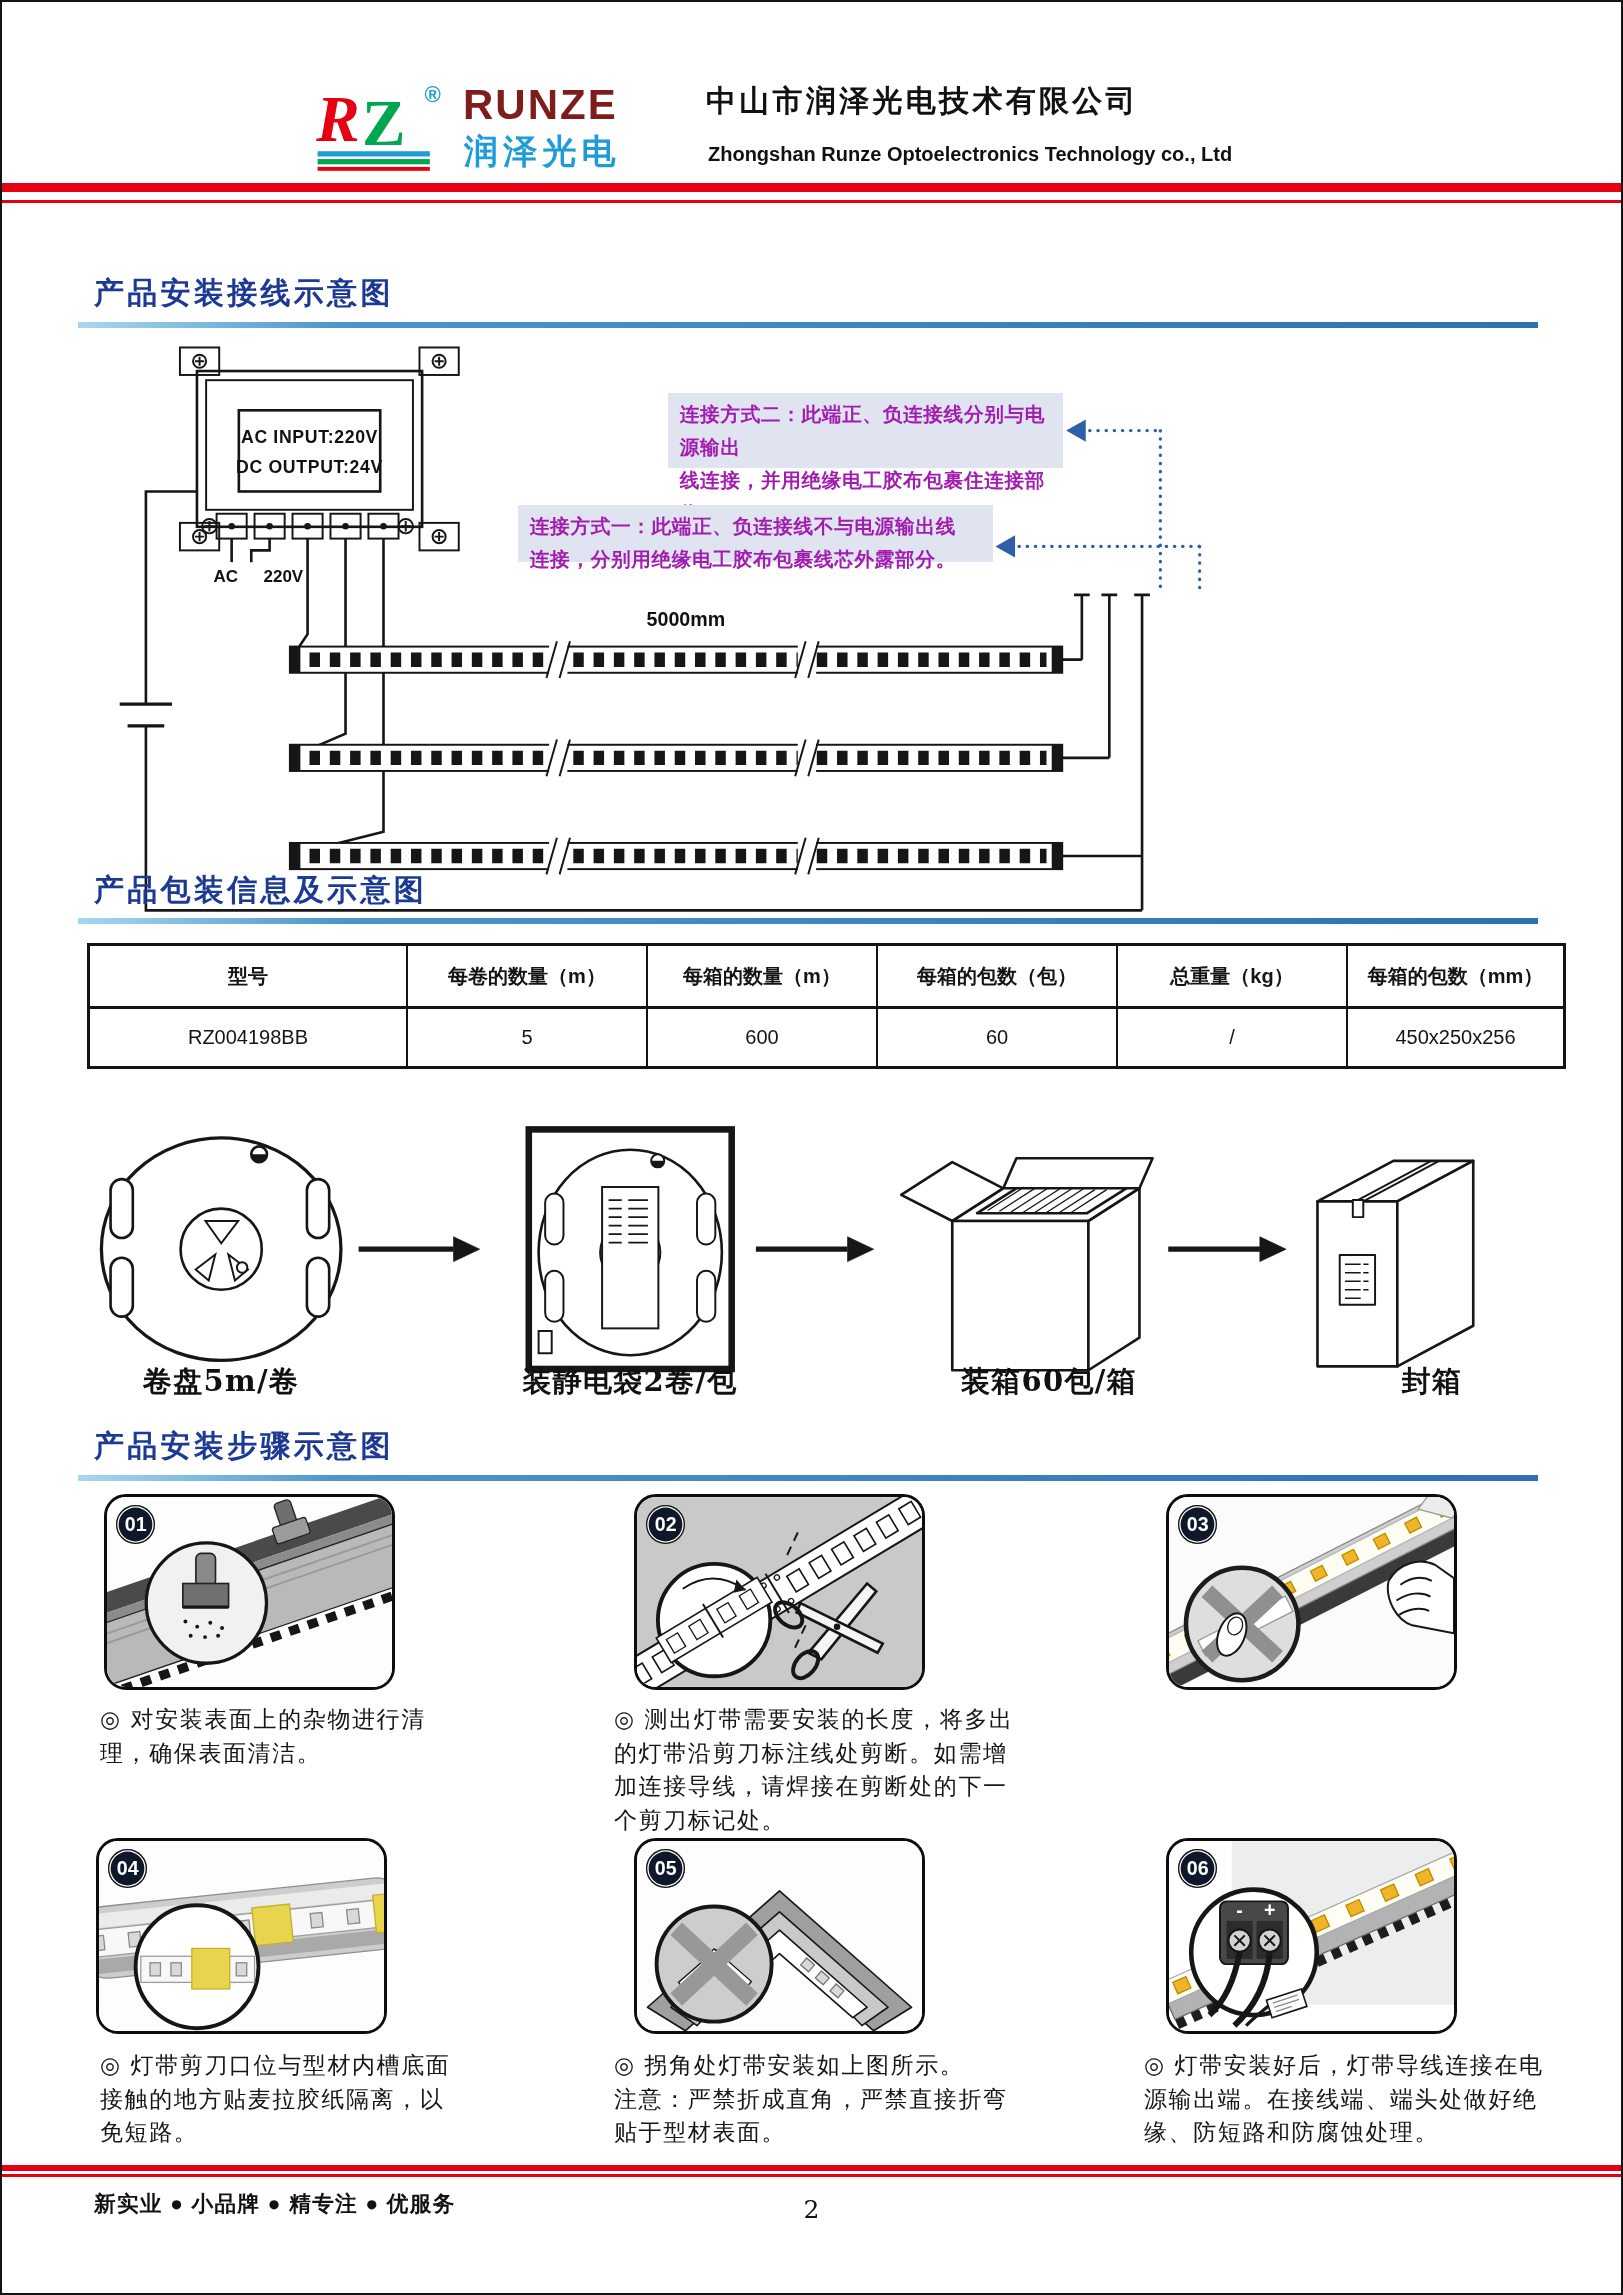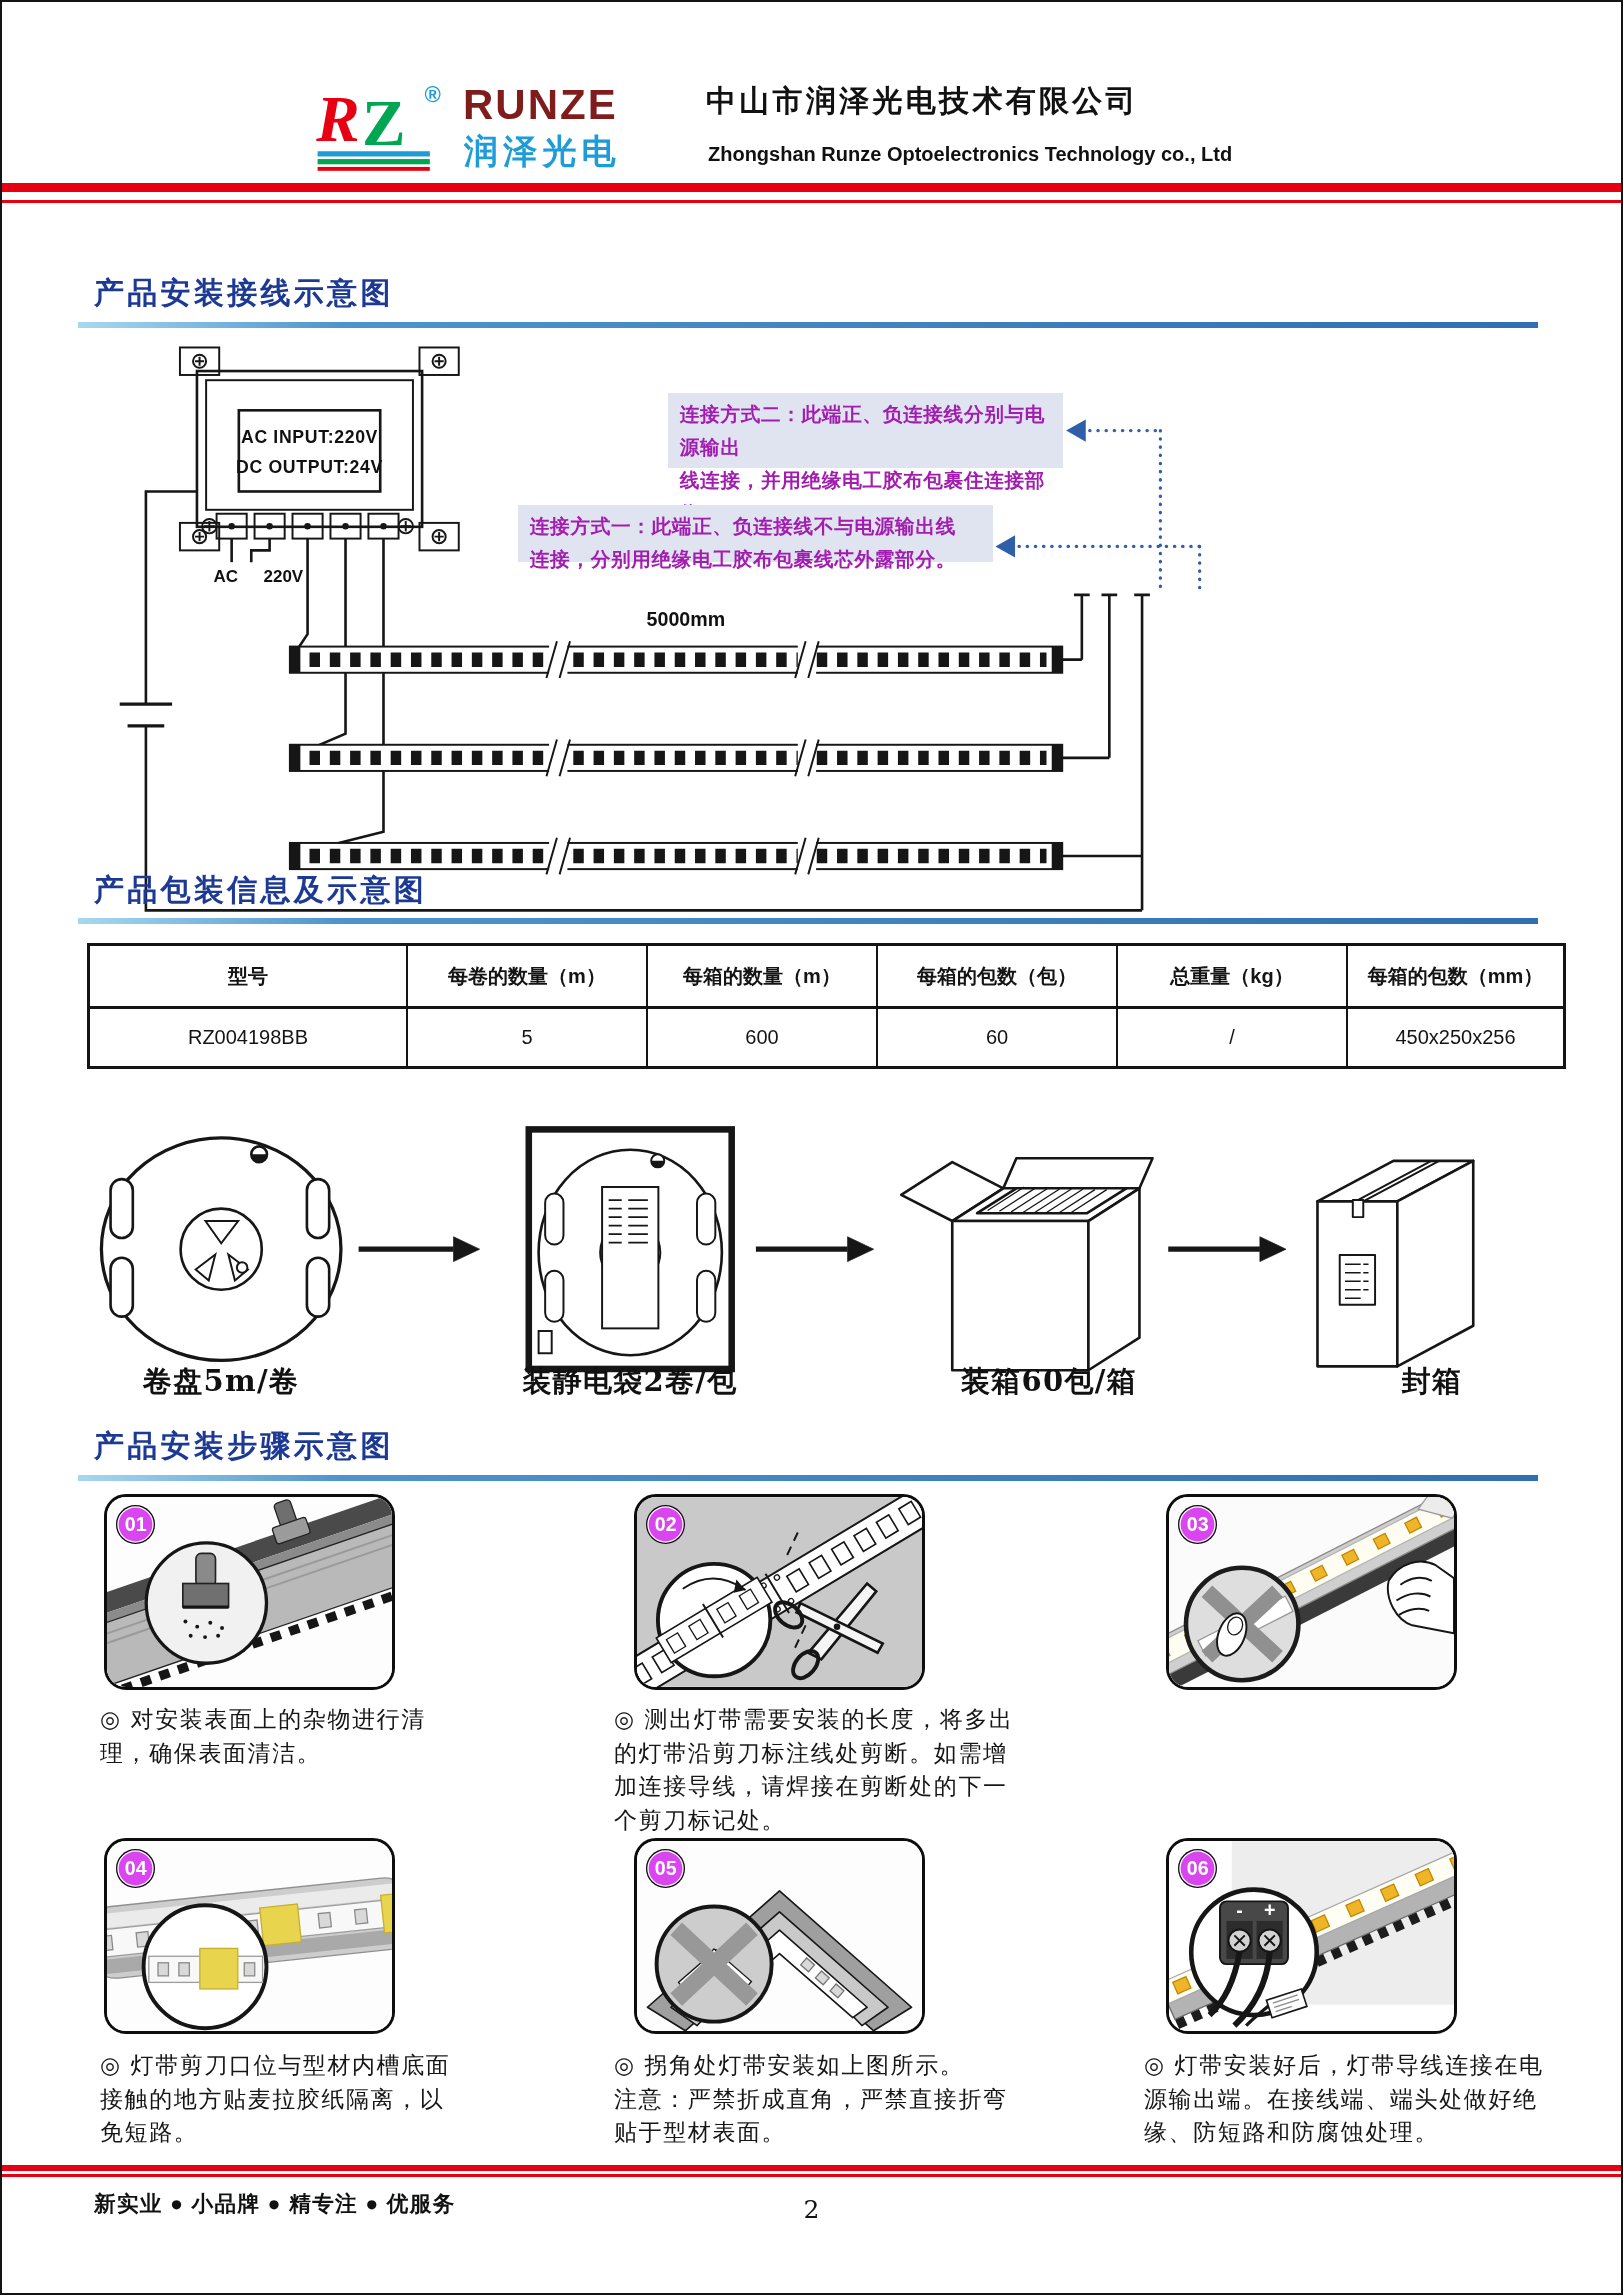--- a/index.html
+++ b/index.html
@@ -18,21 +18,21 @@
   .pack-table{position:absolute;border-collapse:collapse;table-layout:fixed;background:#fff;border:3.3px solid #141414;}
   .pack-table td{border:2px solid #141414;text-align:center;vertical-align:middle;
         font-size:20px;font-family:"Liberation Sans",sans-serif;}
   .pack-table tr.hdr td{height:58px;font-weight:700;border-bottom-width:3.9px;}
   .pack-table tr.val td{height:55px;font-weight:400;}
   .flow-cap{position:absolute;width:340px;text-align:center;font-family:"DejaVu Serif",serif;
         font-weight:700;font-size:29px;color:#111;letter-spacing:1.3px;}
   .card{position:absolute;width:285px;height:190px;border:3.3px solid #0d0d0d;border-radius:22px;
         overflow:hidden;background:#fff;}
   .card svg{display:block;width:100%;height:100%;}
-  .badge{position:absolute;left:9.2px;top:7.9px;width:39px;height:39px;border-radius:50%;background:#d946ef;
+  .badge{position:absolute;left:9.2px;top:7.9px;width:39px;height:39px;border-radius:50%;background:#0f172a;
         color:#fff;font-weight:700;font-size:19.6px;line-height:39px;text-align:center;z-index:3;
         box-shadow:inset 0 0 0 1.3px #0c0c0c,inset 0 0 0 2.6px #fff;}
   .step-text{position:absolute;font-family:"DejaVu Serif",serif;font-size:23px;line-height:1.46;
         letter-spacing:1.6px;color:#161616;white-space:pre-line;}
   .footer-slogan{position:absolute;font-weight:700;font-size:21.6px;color:#111;letter-spacing:1.3px;}
   .page-num{position:absolute;left:0;right:0;text-align:center;font-family:"DejaVu Serif",serif;font-size:25px;}
 </style>
 </head>
 <body>
 
@@ -361,21 +361,21 @@
         <rect x="40" y="186" width="150" height="26" fill="#fff" stroke="#999" stroke-width="2"></rect>
       </g>
       <path d="M58 144 L166 244 M166 144 L58 244" stroke="#909090" stroke-width="24"></path>
       <g transform="rotate(22 96 210)">
         <ellipse cx="96" cy="210" rx="20" ry="34" fill="#fff" stroke="#161616" stroke-width="3"></ellipse>
         <ellipse cx="96" cy="196" rx="11" ry="14" fill="none" stroke="#161616" stroke-width="2"></ellipse>
       </g>
     </svg>
   </div>
 
-  <div class="card" style="left:102px;top:1836px;">
+  <div class="card" style="left:94px;top:1836px;">
     <div class="badge">04</div>
     <svg viewBox="0 0 436 290">
       <rect width="436" height="290" fill="#fdfdfd"></rect>
       <g transform="rotate(-6 218 145)">
         <rect x="-30" y="78" width="500" height="110" rx="42" fill="#cdcdcd" stroke="#8f8f8f" stroke-width="2"></rect>
         <rect x="-30" y="88" width="500" height="22" rx="11" fill="#ebebeb"></rect>
         <rect x="-30" y="158" width="500" height="22" fill="#a9a9a9"></rect>
         <rect x="-30" y="112" width="500" height="42" fill="#f8f8f8" stroke="#9c9c9c" stroke-width="2"></rect>
         <g fill="#d9d9d9" stroke="#8a8a8a" stroke-width="2">
           <rect x="-10" y="122" width="18" height="22"></rect>

